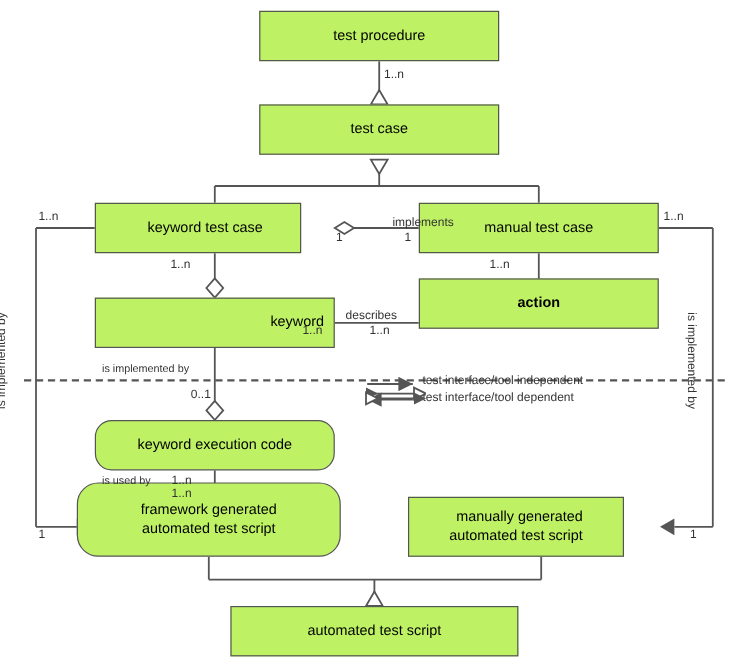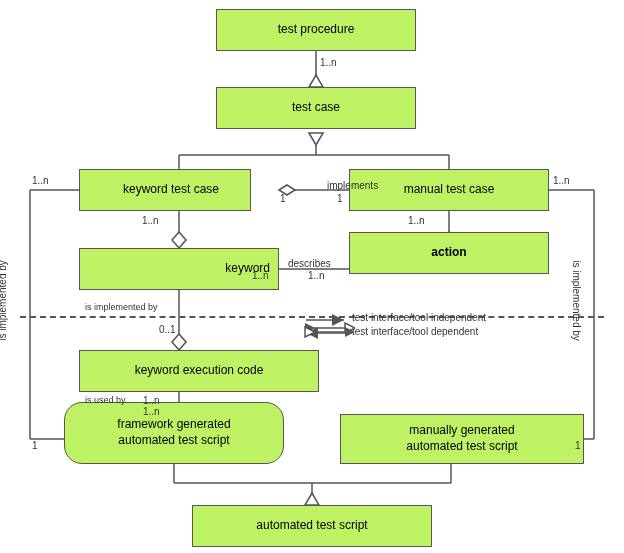--- a/index.html
+++ b/index.html
@@ -163,30 +163,30 @@
   </div>
 
   <div class="box" style="left:79px; top:248px; width:200px; height:42px;justify-content:flex-end;">
     <span>keyword</span>
   </div>
 
   <div class="box" style="left:349px; top:232px; width:200px; height:42px;font-weight:bold;">
     <span>action</span>
   </div>
 
-  <div class="box" style="left:79px; top:350px; width:240px; height:42px;">
+  <div class="box" style="left:79px; top:350px; width:200px; height:42px;border-radius:14px;">
     <span>keyword execution code</span>
   </div>
 
   <div class="box" style="left:64px; top:402px; width:220px; height:62px; white-space:pre-line;border-radius:18px;">
     <span style="white-space:pre-line;">framework generated
 automated test script</span>
   </div>
 
-  <div class="box" style="left:340px; top:414px; width:244px; height:50px; white-space:pre-line;">
+  <div class="box" style="left:340px; top:414px; width:180px; height:50px; white-space:pre-line;text-align:right;">
     <span style="white-space:pre-line;">manually generated
 automated test script</span>
   </div>
 
   <div class="box" style="left:192px; top:505px; width:240px; height:42px;">
     <span>automated test script</span>
   </div>
 
   <div class="label" style="left:320px; top:57px;">1..n</div>
 

